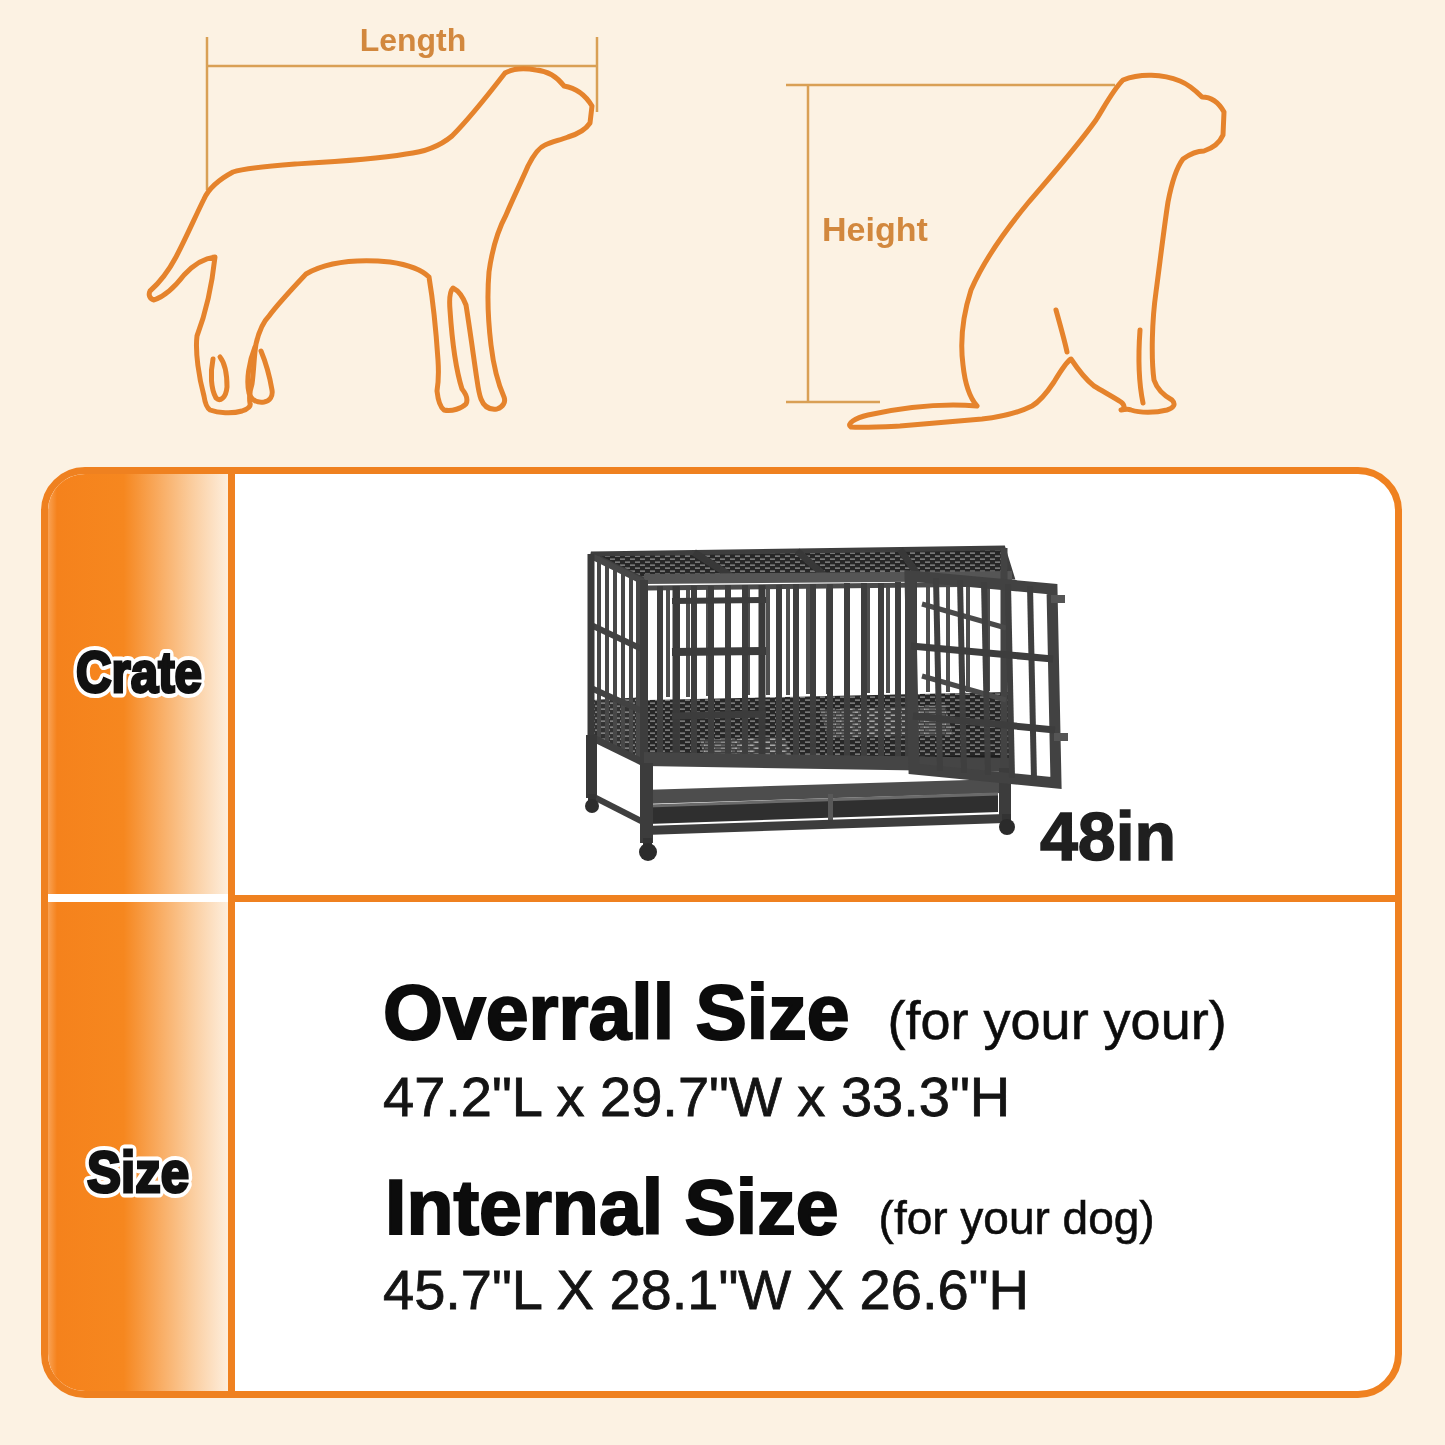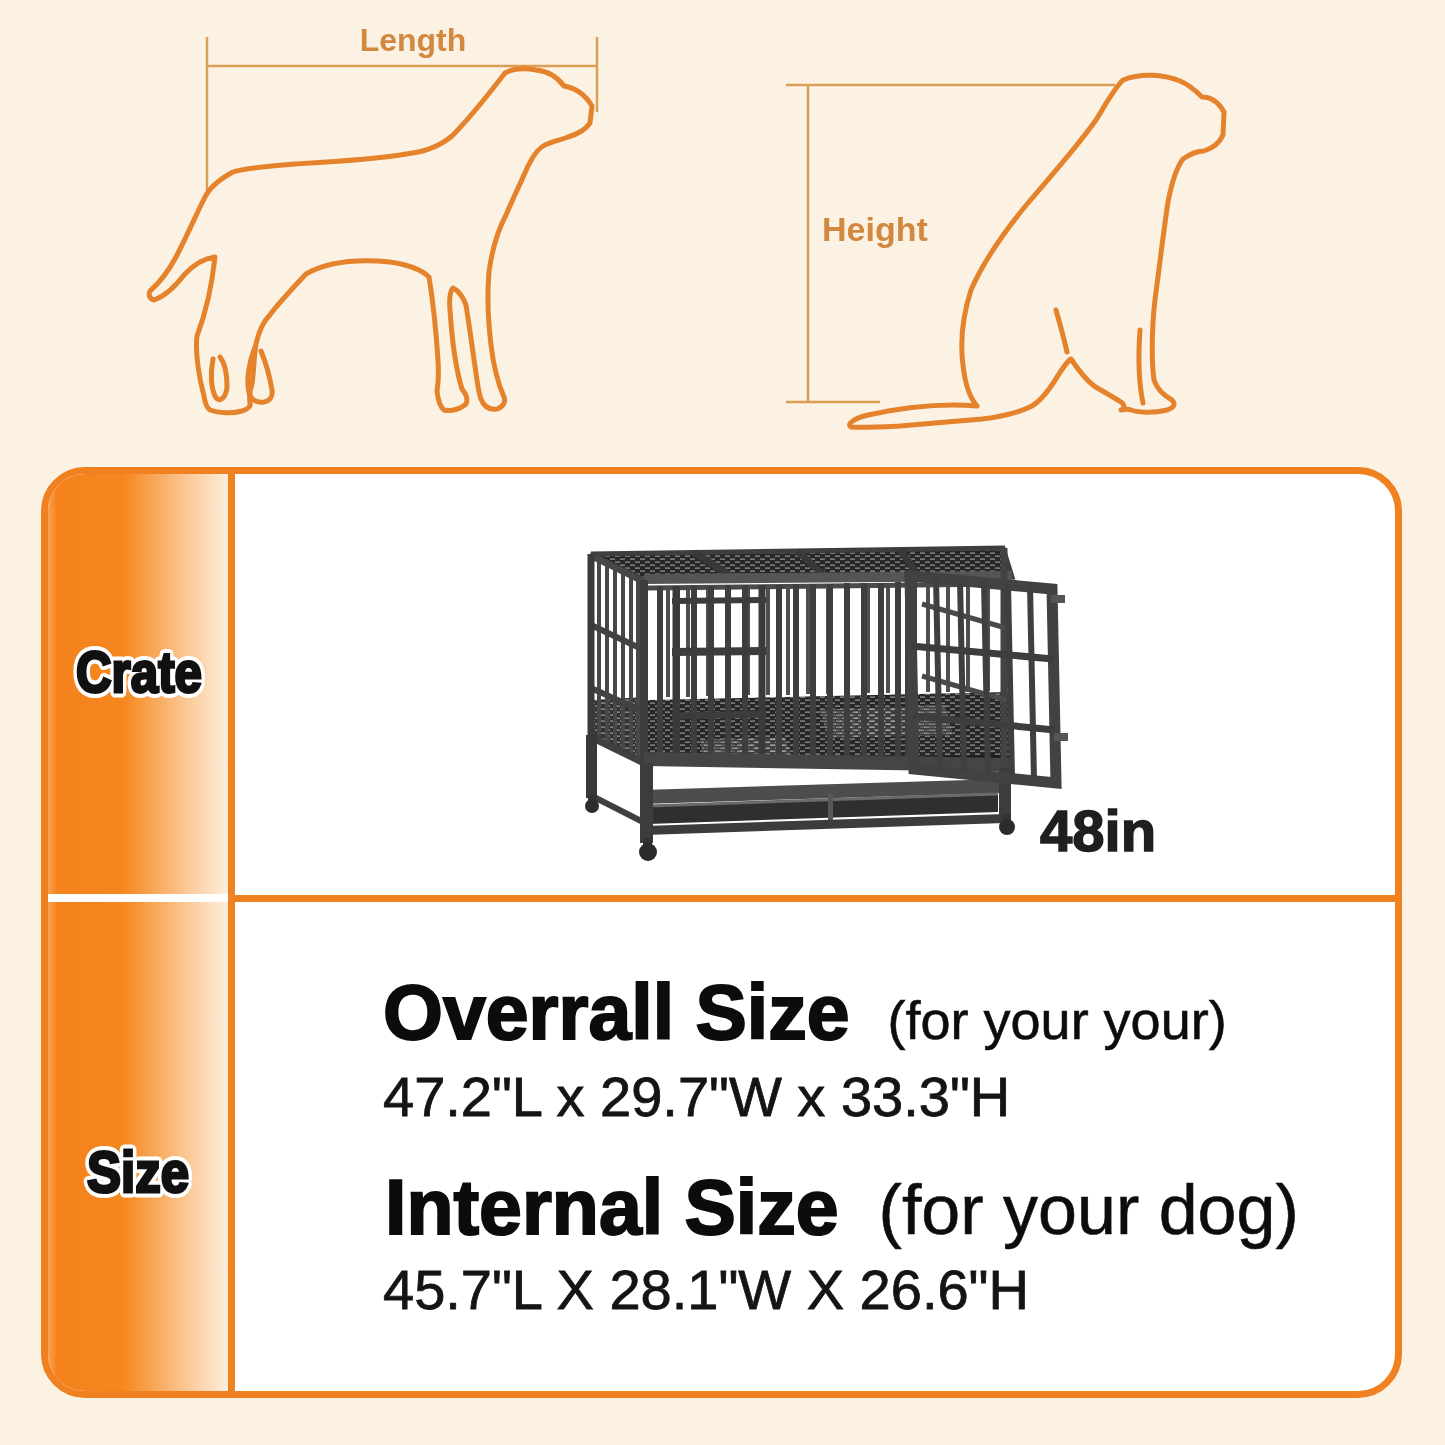--- a/index.html
+++ b/index.html
@@ -282,21 +282,21 @@
         <line x1="911" y1="646" x2="1053" y2="659"></line>
         <line x1="913" y1="716" x2="1055" y2="730"></line>
       </g>
 
       <rect x="1051" y="595" width="14" height="8" fill="#555555"></rect>
       <rect x="1054" y="733" width="14" height="8" fill="#555555"></rect>
     </g>
   </g>
 </svg>
 
-<div class="abs" style="left:1040px;top:797px;font-size:58px;font-weight:bold;color:#1f1f1f;-webkit-text-stroke:1.5px #1f1f1f;">48in</div>
+<div class="abs" style="left:1040px;top:797px;font-size:68px;font-weight:bold;color:#1f1f1f;-webkit-text-stroke:1.5px #1f1f1f;">48in</div>
 
 <div class="abs" style="left:383px;top:968px;font-size:77px;font-weight:bold;color:#0c0c0c;-webkit-text-stroke:2px #0c0c0c;white-space:nowrap;">Overrall Size<span style="font-size:54px;font-weight:normal;-webkit-text-stroke:0.6px #111;margin-left:38px;">(for your your)</span></div>
 
 <div class="abs" style="left:383px;top:1064px;font-size:56px;font-weight:normal;color:#141414;-webkit-text-stroke:0.8px #141414;white-space:nowrap;">47.2"L x 29.7"W x 33.3"H</div>
 
-<div class="abs" style="left:385px;top:1163px;font-size:77px;font-weight:bold;color:#0c0c0c;-webkit-text-stroke:2px #0c0c0c;white-space:nowrap;">Internal Size<span style="font-size:70px;font-weight:normal;-webkit-text-stroke:0.6px #111;margin-left:40px;">(for your dog)</span></div>
+<div class="abs" style="left:385px;top:1163px;font-size:77px;font-weight:bold;color:#0c0c0c;-webkit-text-stroke:2px #0c0c0c;white-space:nowrap;">Internal Size<span style="font-size:46px;font-weight:normal;-webkit-text-stroke:0.6px #111;margin-left:40px;">(for your dog)</span></div>
 
 <div class="abs" style="left:383px;top:1257px;font-size:56px;font-weight:normal;color:#141414;-webkit-text-stroke:0.8px #141414;white-space:nowrap;">45.7"L X 28.1"W X 26.6"H</div>
 
 </body></html>

